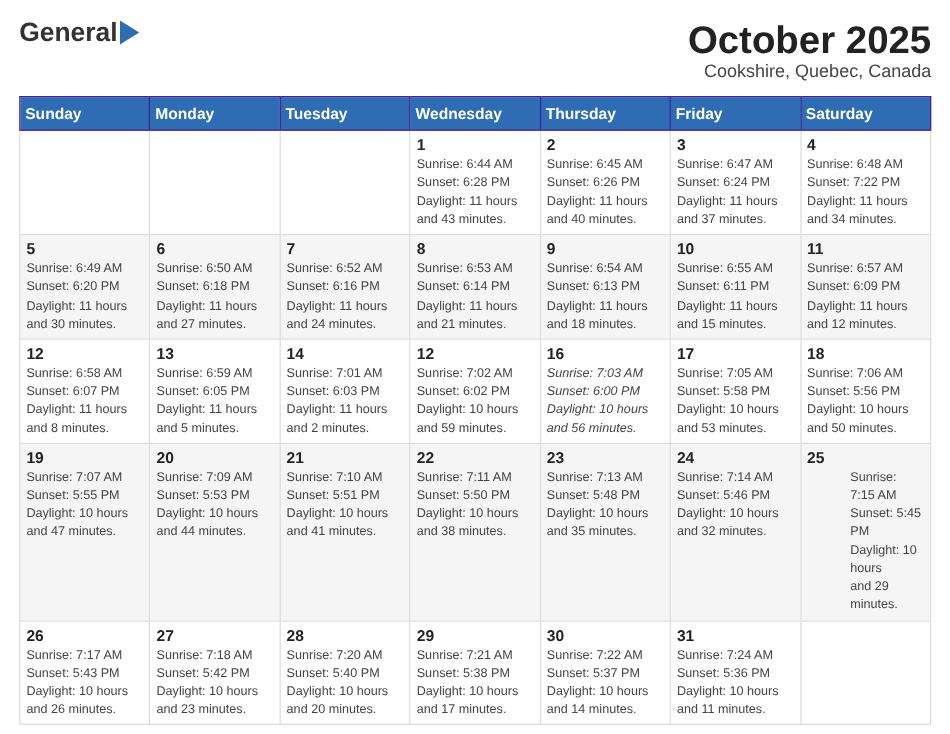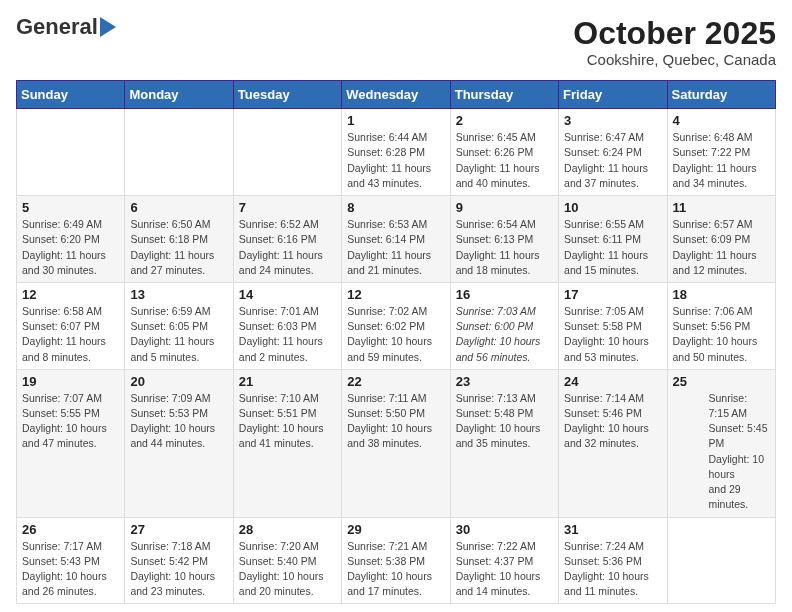--- a/index.html
+++ b/index.html
@@ -340,21 +340,21 @@
         <td>
           <span class="day-number">29</span>
           <div class="day-info" style="white-space: pre-line;">Sunrise: 7:21 AM
 Sunset: 5:38 PM
 Daylight: 10 hours
 and 17 minutes.</div>
         </td>
         <td>
           <span class="day-number">30</span>
           <div class="day-info" style="white-space: pre-line;">Sunrise: 7:22 AM
-Sunset: 4:37 PM
+Sunset: 5:37 PM
 Daylight: 10 hours
 and 14 minutes.</div>
         </td>
         <td>
           <span class="day-number">31</span>
           <div class="day-info" style="white-space: pre-line;">Sunrise: 7:24 AM
 Sunset: 5:36 PM
 Daylight: 10 hours
 and 11 minutes.</div>
         </td>

